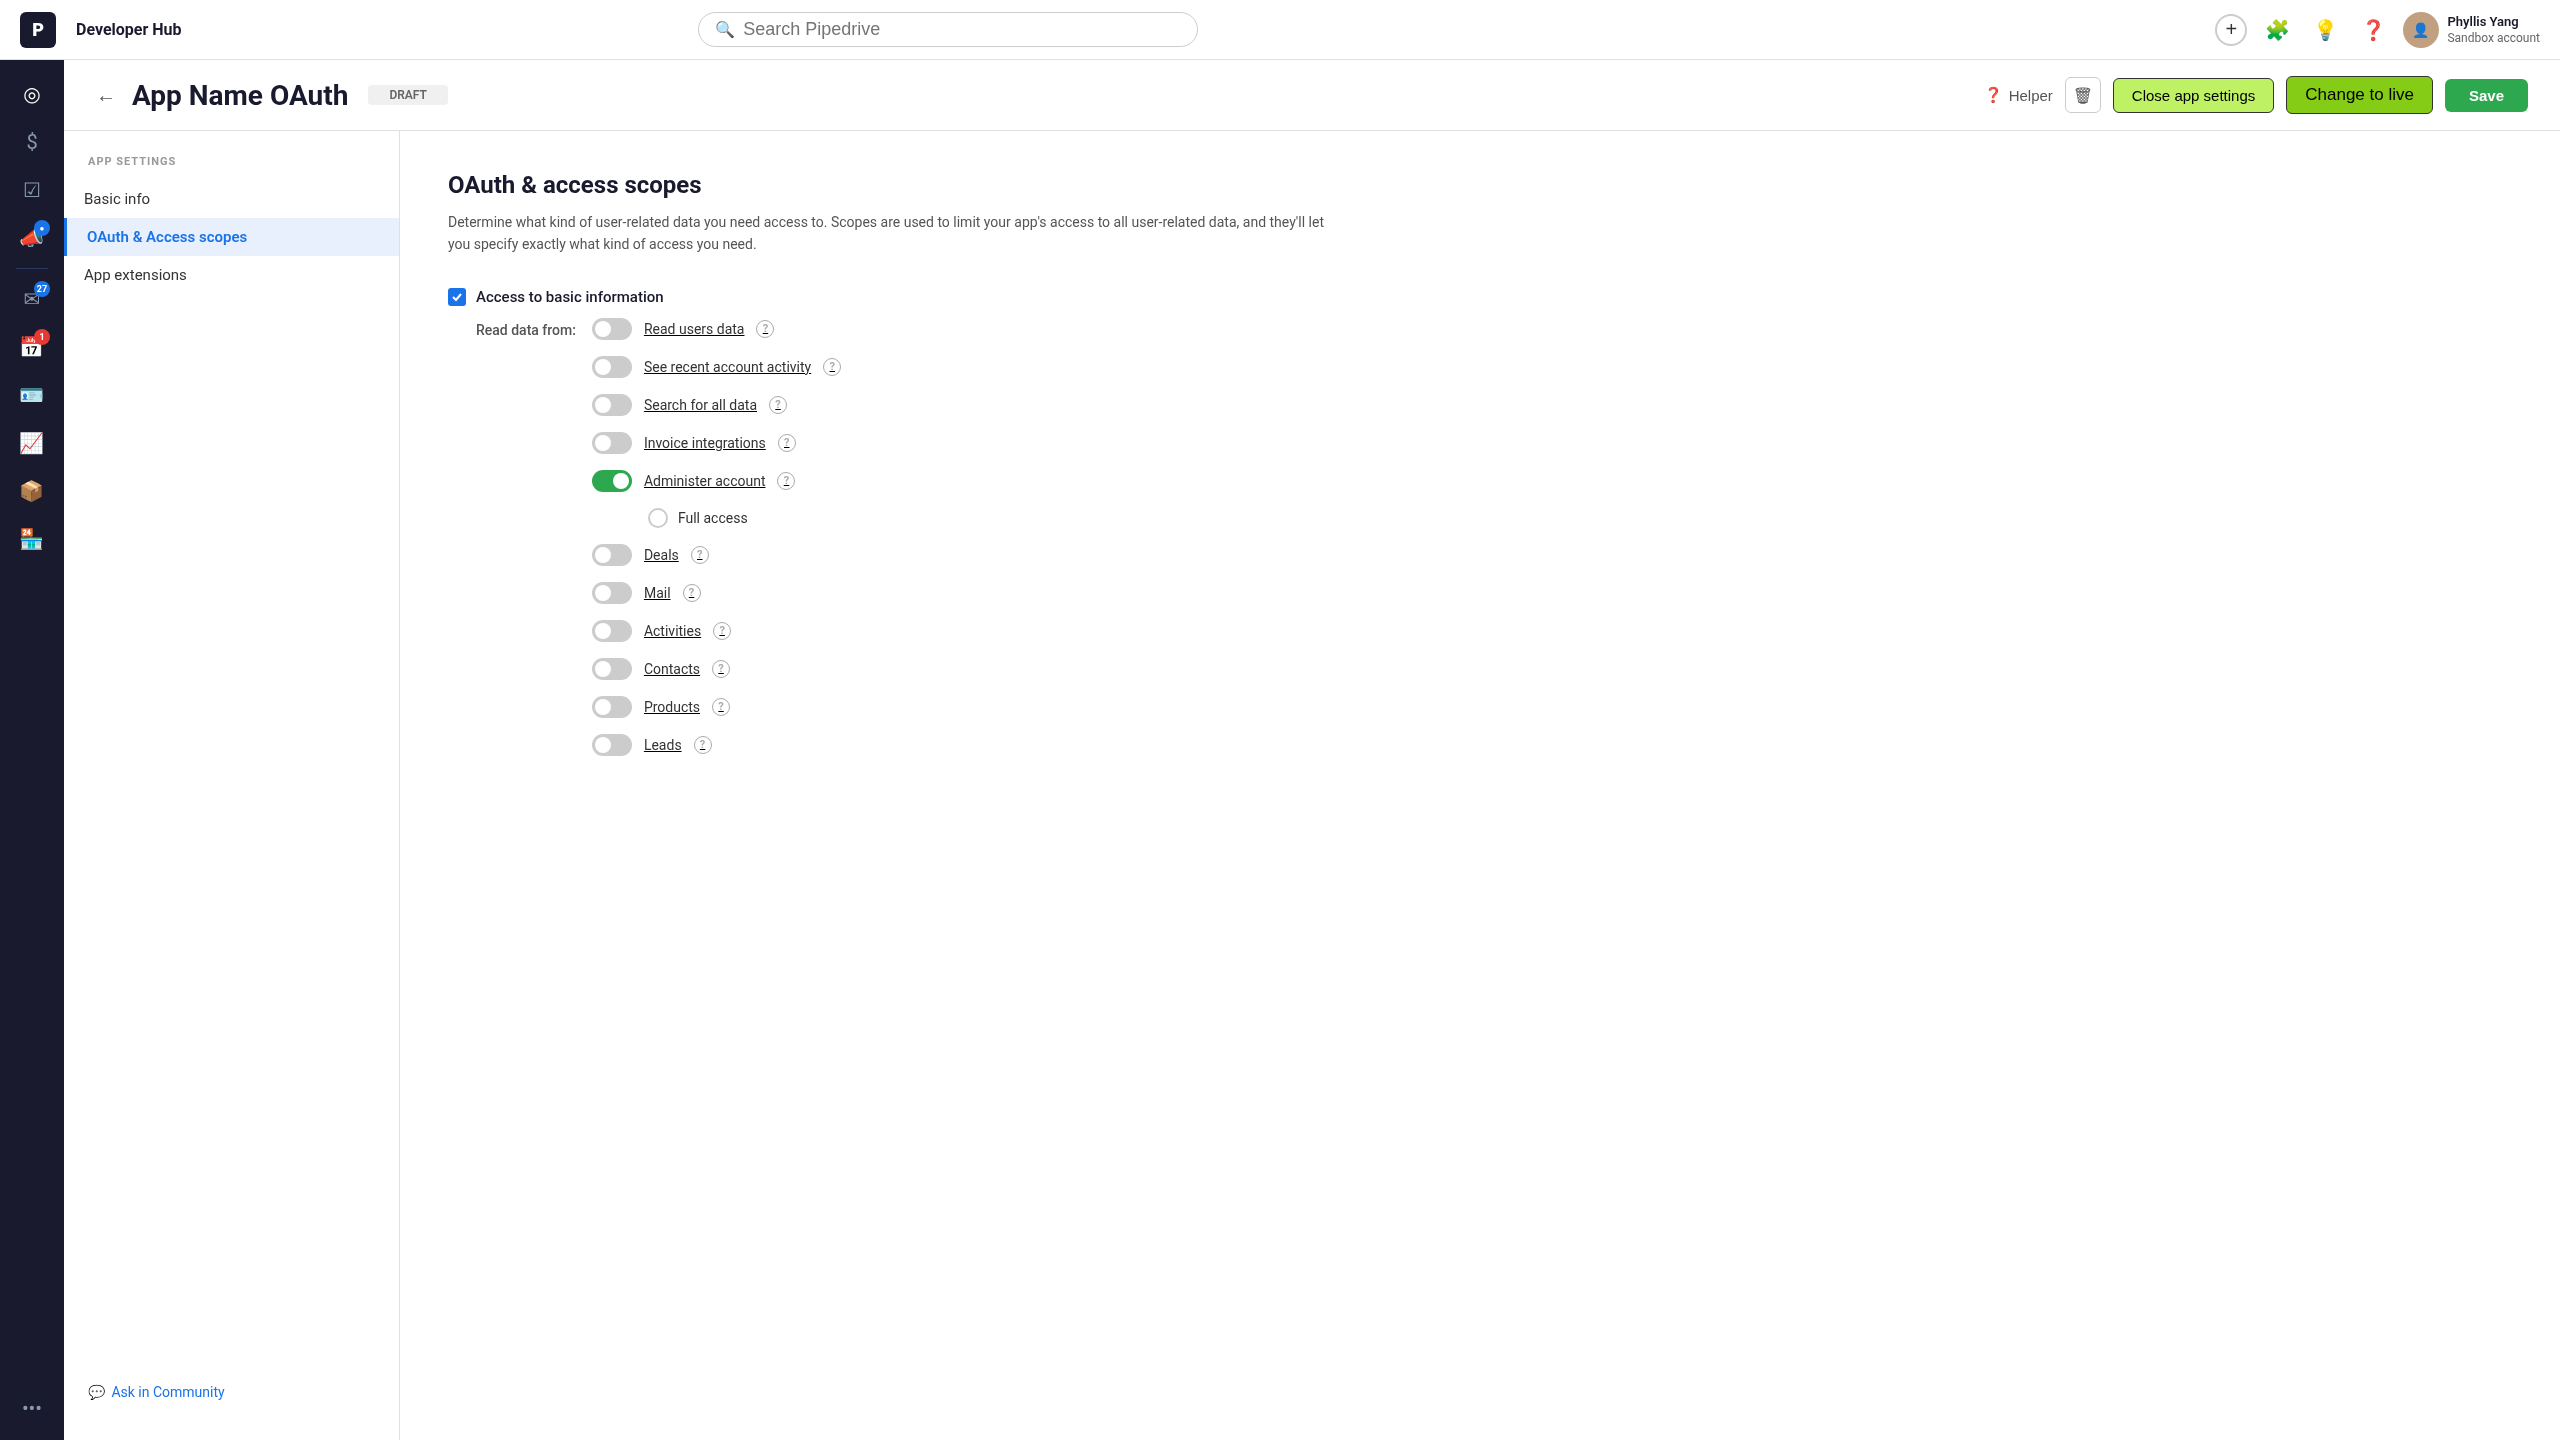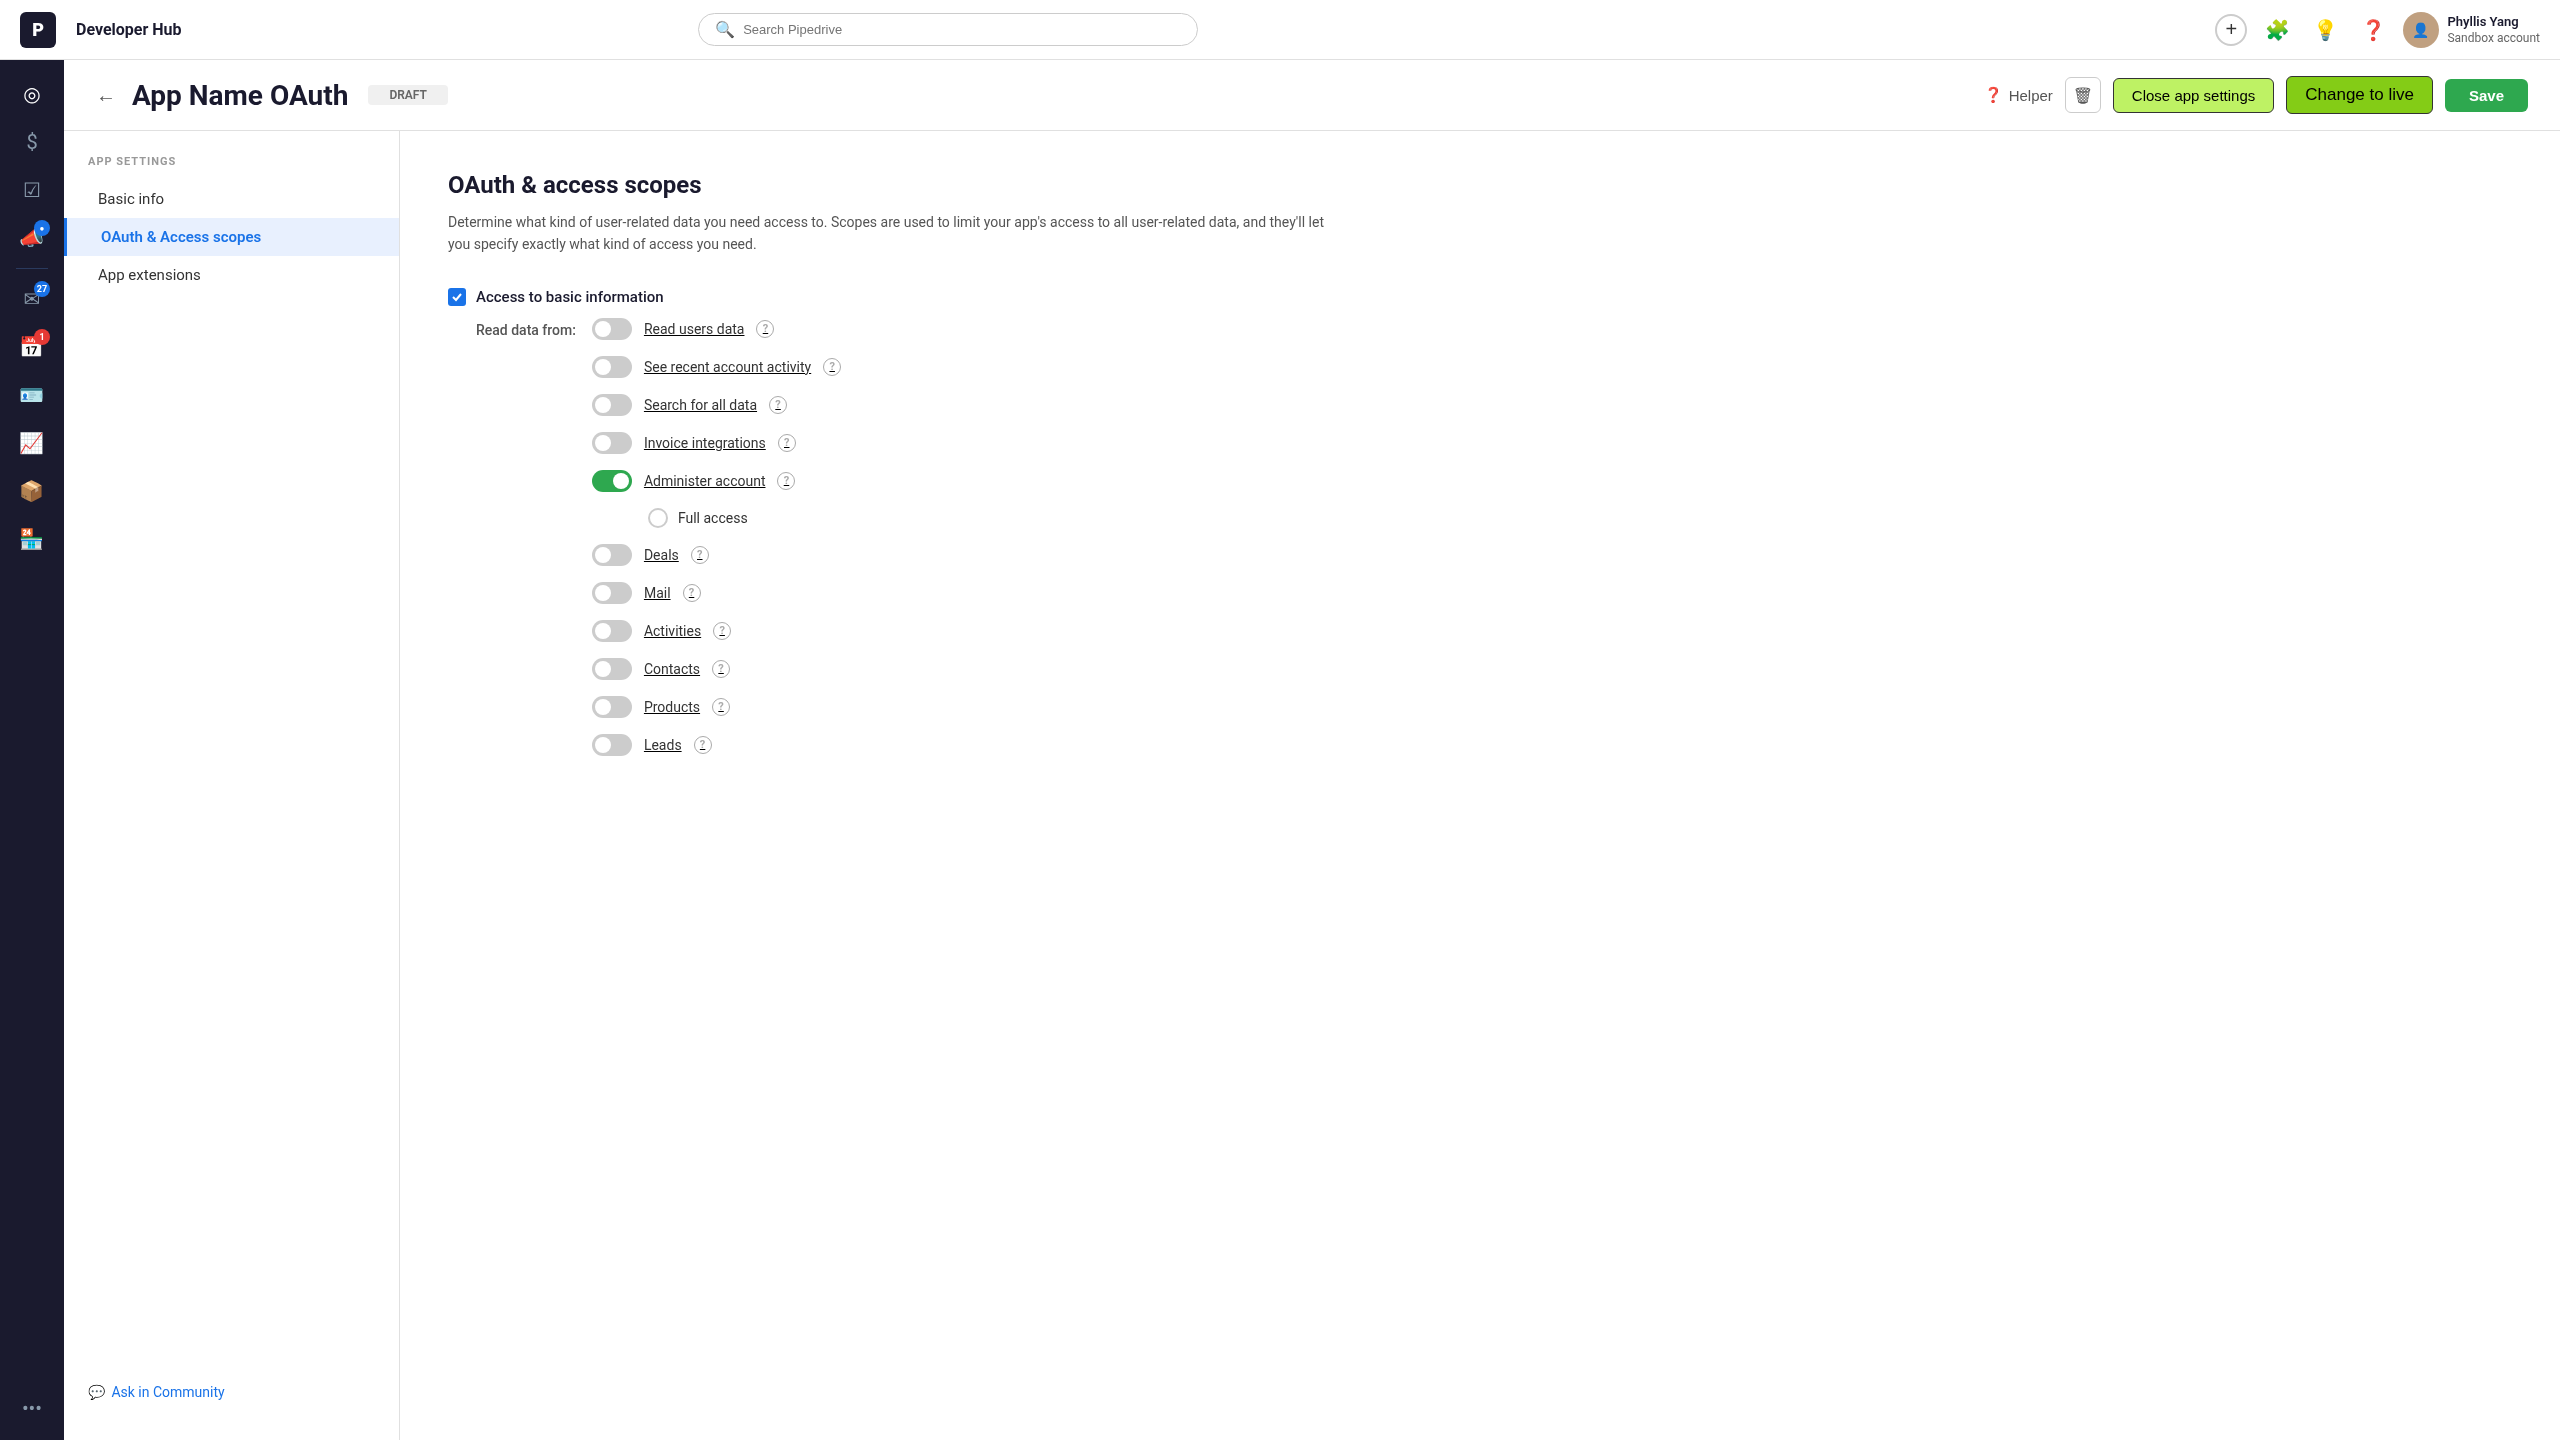--- a/index.html
+++ b/index.html
@@ -8,21 +8,21 @@
     
     .top-nav {
       display: flex; align-items: center; background: #fff; height: 60px;
       border-bottom: 1px solid #e0e0e0; padding: 0 20px; gap: 16px; position: fixed; top: 0; left: 0; right: 0; z-index: 100;
     }
     .top-nav-search {
       flex: 1; max-width: 500px; margin: 0 auto;
       display: flex; align-items: center; border: 1.5px solid #ccc; border-radius: 24px;
       padding: 6px 16px; background: #fff; gap: 8px;
     }
-    .top-nav-search input { border: none; outline: none; font-size: 13px; width: 100%; background: transparent; color: #333; }
+    .top-nav-search input { border: none; outline: none; font-size: 18px; width: 100%; background: transparent; color: #333; }
     .top-nav-right { display: flex; align-items: center; gap: 12px; margin-left: auto; }
     .nav-icon-btn { background: none; border: none; cursor: pointer; color: #555; font-size: 20px; display: flex; align-items: center; justify-content: center; width: 36px; height: 36px; border-radius: 50%; }
     .nav-add-btn { background: none; border: 2px solid #ccc; color: #333; border-radius: 50%; width: 32px; height: 32px; font-size: 20px; cursor: pointer; display: flex; align-items: center; justify-content: center; }
     .user-info { display: flex; align-items: center; gap: 8px; cursor: pointer; }
     .user-avatar { width: 36px; height: 36px; border-radius: 50%; background: #c0a080; display: flex; align-items: center; justify-content: center; overflow: hidden; }
     .user-name { font-size: 13px; font-weight: 600; color: #1a1a2e; line-height: 1.3; }
     .user-sub { font-size: 12px; color: #666; }
 
     
     .left-sidebar {
@@ -68,21 +68,21 @@
     
     .content-area { display: flex; flex: 1; overflow: hidden; }
 
     
     .settings-sidebar {
       width: 336px; background: #fff; border-right: 1px solid #e0e0e0; padding: 24px 0; flex-shrink: 0;
       display: flex; flex-direction: column;
     }
     .settings-section-label { font-size: 11px; font-weight: 700; color: #999; letter-spacing: 1px; padding: 0 24px 12px; text-transform: uppercase; }
     .settings-nav-item {
-      padding: 10px 34px; font-size: 15px; color: #333; cursor: pointer;
+      padding: 10px 20px; font-size: 15px; color: #333; cursor: pointer;
       border-radius: 0; display: flex; align-items: center;
     }
     .settings-nav-item.active { background: #e8f0fe; color: #1a73e8; font-weight: 600; border-left: 3px solid #1a73e8; }
     .settings-sidebar-footer { margin-top: auto; padding: 16px 24px; }
     .ask-community-link { color: #1a73e8; font-size: 14px; display: flex; align-items: center; gap: 6px; cursor: pointer; text-decoration: none; }
 
     
     .main-content { flex: 1; overflow-y: auto; padding: 40px 48px; background: #fff; }
     .page-title { font-size: 24px; font-weight: 700; color: #1a1a2e; margin-bottom: 12px; }
     .page-description { font-size: 14px; color: #555; line-height: 1.6; margin-bottom: 32px; max-width: 900px; }

